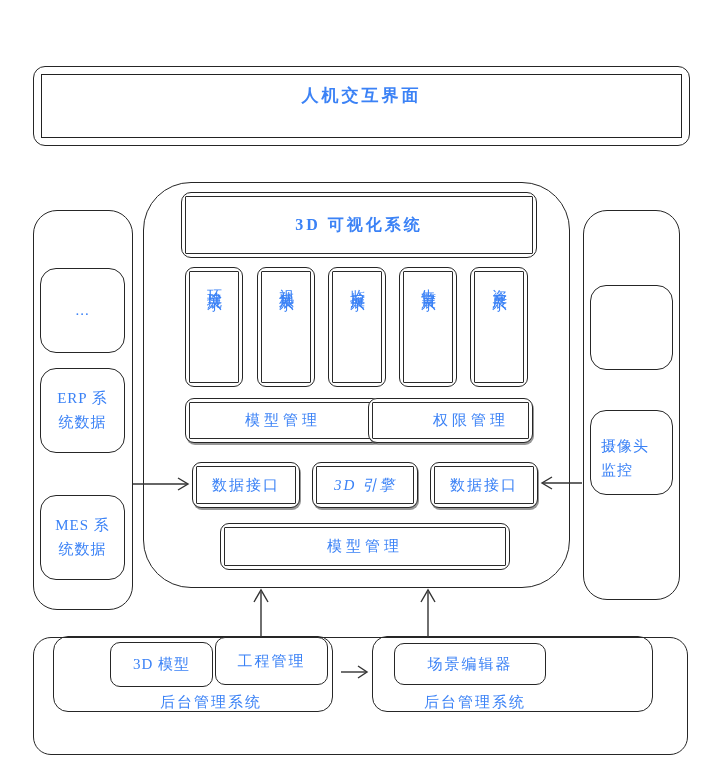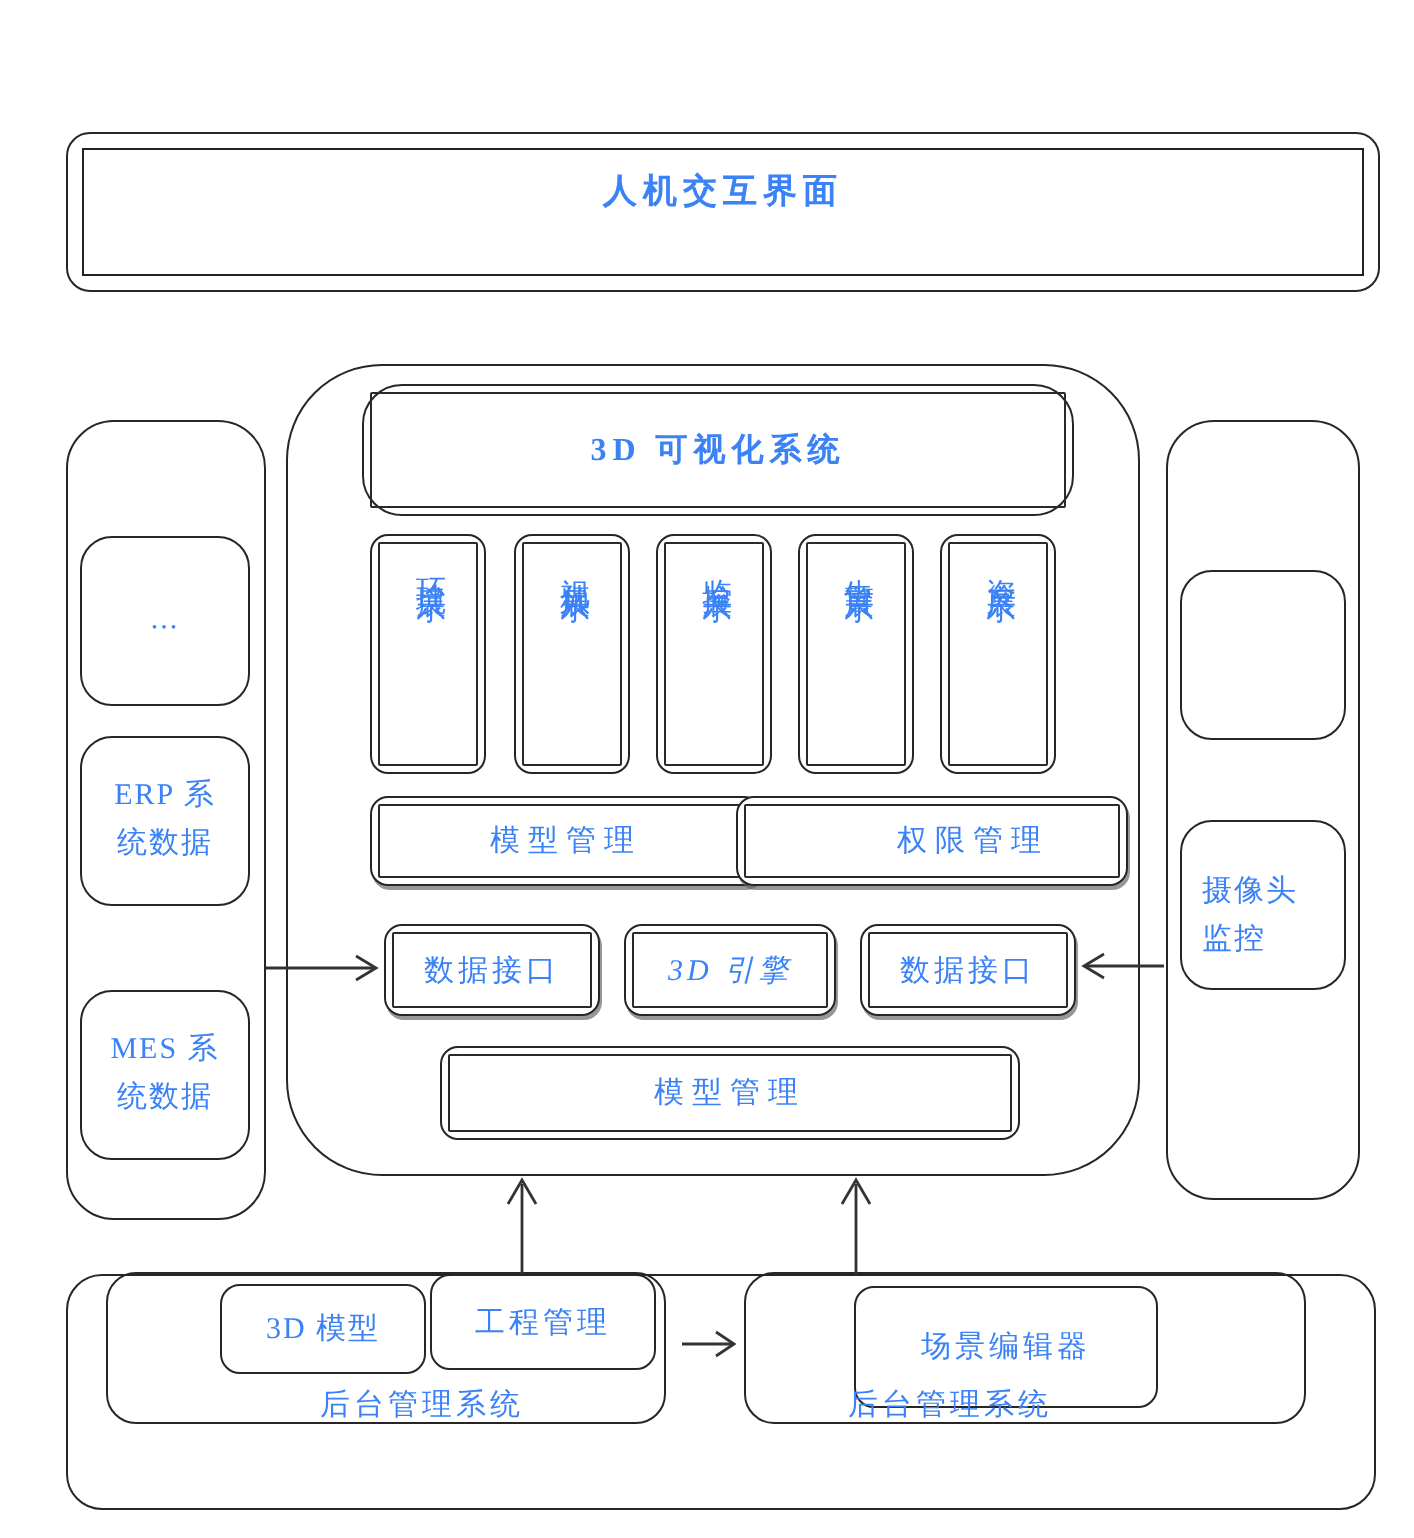--- a/index.html
+++ b/index.html
@@ -49,21 +49,21 @@
   </div>
 
   <div class="abs rbox" style="left:583px;top:210px;width:97px;height:390px;border-radius:24px;"></div>
   <div class="abs node" style="left:590px;top:285px;width:83px;height:85px;border-radius:16px;"></div>
   <div class="abs node" style="left:590px;top:410px;width:83px;height:85px;border-radius:16px;justify-content:flex-start;padding:0 14px 0 10px;text-align:left;">
     <span class="wrapT" style="white-space:normal;margin-top:12px;">摄像头监控</span>
   </div>
 
   <div class="abs rbox" style="left:143px;top:182px;width:427px;height:406px;border-radius:48px;"></div>
 
-  <div class="abs dbox" style="left:181px;top:192px;width:356px;height:66px;border-radius:20px;">
+  <div class="abs dbox" style="left:181px;top:192px;width:356px;height:66px;border-radius:10px;">
     <i class="il"></i>
     <span class="viz">3D 可视化系统</span>
   </div>
 
   <div class="abs dbox vslot" style="left:185px;top:267px;width:58px;height:120px;">
     <i class="il"></i>
     <span class="vtext">环境展示</span>
   </div>
   <div class="abs dbox vslot" style="left:257px;top:267px;width:58px;height:120px;">
     <i class="il"></i>
@@ -79,21 +79,21 @@
   </div>
   <div class="abs dbox vslot" style="left:470px;top:267px;width:58px;height:120px;">
     <i class="il"></i>
     <span class="vtext">资产展示</span>
   </div>
 
   <div class="abs dbox btn" style="left:185px;top:398px;width:196px;height:45px;">
     <i class="il"></i>
     <span class="lbl">模型管理</span>
   </div>
-  <div class="abs dbox btn" style="left:368px;top:398px;width:196px;height:45px;padding-left:41px;">
+  <div class="abs dbox btn" style="left:368px;top:398px;width:165px;height:45px;padding-left:41px;">
     <i class="il"></i>
     <span class="lbl">权限管理</span>
   </div>
 
   <div class="abs dbox btn" style="left:192px;top:462px;width:108px;height:46px;">
     <i class="il"></i>
     <span class="lbl2">数据接口</span>
   </div>
   <div class="abs dbox btn" style="left:312px;top:462px;width:106px;height:46px;font-style:italic;">
     <i class="il"></i>
@@ -114,21 +114,21 @@
   <div class="abs rbox" style="left:53px;top:636px;width:280px;height:76px;border-radius:15px;"></div>
   <div class="abs node" style="left:110px;top:642px;width:103px;height:45px;border-radius:10px;">
     <span class="lbl2" style="letter-spacing:1px;">3D 模型</span>
   </div>
   <div class="abs node" style="left:215px;top:637px;width:113px;height:48px;border-radius:10px;">
     <span class="lbl2">工程管理</span>
   </div>
   <div class="abs caption" style="left:71px;top:693px;width:280px;">后台管理系统</div>
 
   <div class="abs rbox" style="left:372px;top:636px;width:281px;height:76px;border-radius:15px;"></div>
-  <div class="abs node" style="left:427px;top:643px;width:152px;height:61px;border-radius:10px;justify-content:center;">
+  <div class="abs node" style="left:394px;top:643px;width:152px;height:42px;border-radius:10px;justify-content:center;">
     <span class="lbl2">场景编辑器</span>
   </div>
   <div class="abs caption" style="left:335px;top:693px;width:280px;">后台管理系统</div>
 
   <svg class="overlay" width="707" height="769" viewBox="0 0 707 769">
     <g stroke="#333" stroke-width="1.4" fill="none">
 
       <g>
         <line x1="133" y1="484" x2="187" y2="484"></line>
         <polyline points="178,478 188,484 178,490"></polyline>

